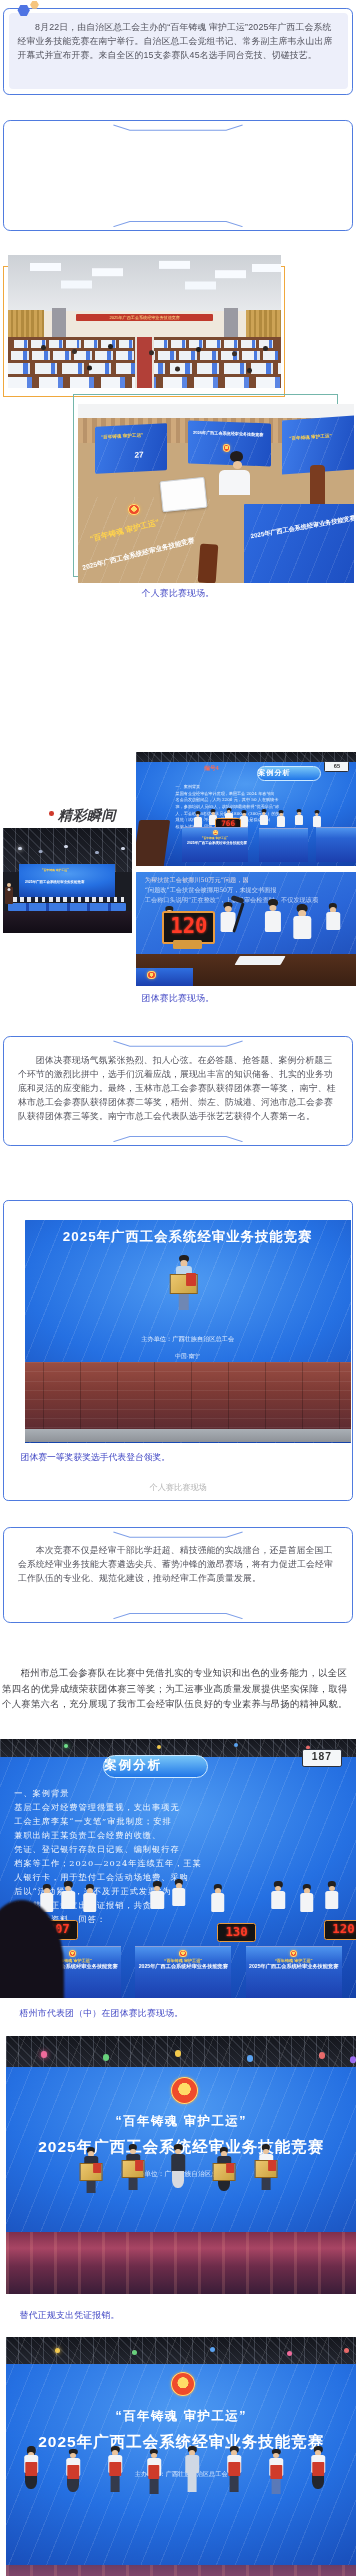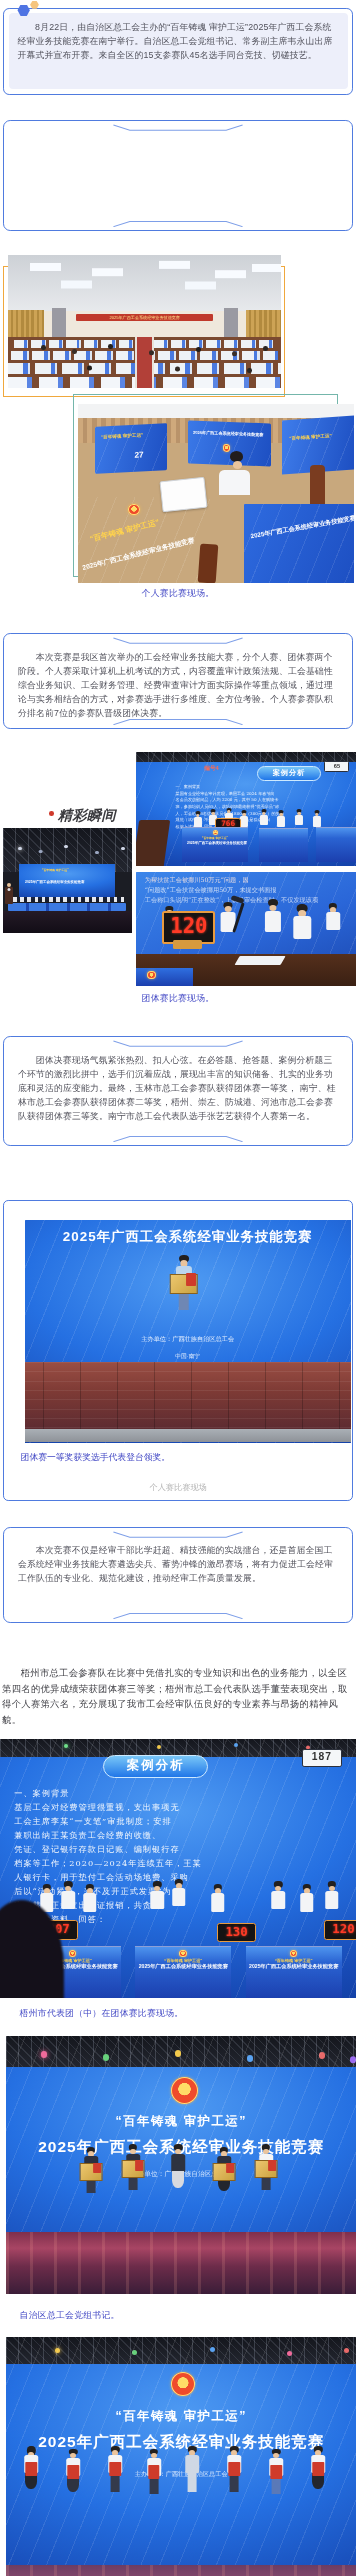--- a/index.html
+++ b/index.html
@@ -41,21 +41,21 @@
   .diag{position:absolute;inset:0;background:repeating-linear-gradient(112deg,rgba(255,255,255,.10) 0 1px,rgba(255,255,255,0) 1px 17.5px);}
   .trussbar{background:linear-gradient(180deg,#14161d,#23262f);}
   .trussbar::after{content:"";position:absolute;inset:0;
         background:repeating-linear-gradient(90deg,rgba(200,210,230,.20) 0 1px,transparent 1px 12.4px),
                    repeating-linear-gradient(45deg,transparent 0 5.2px,rgba(180,190,210,.14) 5.2px 6.2px);}
   .lamp{position:absolute;border-radius:50%;}
   .unionlogo{position:absolute;border-radius:50%;
         background:radial-gradient(circle at 50% 45%,#ffdd66 0 30%,#ef4b2b 32% 100%);
         box-shadow:inset 0 0 0 1px #ffdf76,0 0 3.1px rgba(255,200,80,.6);}
   .pill{position:absolute;background:linear-gradient(180deg,#79c7f8,#2076e8);border:1px solid #cdeaff;
-        border-radius:515px;color:#fff;font-weight:bold;text-align:center;}
+        border-radius:515px;color:#fff;font-weight:bold;}
   .led{position:absolute;background:#151313;border:1.5px solid #e89b40;border-radius:2.6px;color:#ff3a26;
         font-family:"DejaVu Sans Mono",monospace;font-weight:bold;text-align:center;
         text-shadow:0 0 2.6px rgba(255,70,40,.9);}
   .serifw{font-family:"DejaVu Serif","Liberation Serif",serif;color:rgba(255,255,255,.93);}
   .podium{position:absolute;background:linear-gradient(180deg,#4e94ee 0%,#2a63d2 30%,#1b3fae 100%);
         border-top:1px solid rgba(255,255,255,.5);overflow:hidden;text-align:center;}
   .podium .slg{color:#ffd34d;font-weight:bold;white-space:nowrap;}
   .podium .ttl{color:#fff;font-weight:bold;white-space:nowrap;}
   
   .fig{position:absolute;width:3em;height:10em;}
@@ -156,29 +156,20 @@
     </div>
     <div class="abs" style="left:60%;top:56%;width:40%;height:44%;background:linear-gradient(115deg,#2e6be0,#1d4fc2);">
       <div class="diag"></div>
       <span class="abs" style="left:6%;top:24%;color:#fff;font-size:6.2px;font-weight:bold;transform:rotate(-10deg);display:inline-block;white-space:nowrap;">2025年广西工会系统经审业务技能竞赛</span>
     </div>
     <div class="abs" style="left:44%;top:78%;width:17.5px;height:39px;background:#6e3318;border-radius:3.1px;transform:rotate(4deg);"></div>
   </div>
 
   <div class="caption center" style="top:588px;">个人赛比赛现场。</div>
 
-  <section class="card" id="card-format">
-    <svg class="chev t" width="134" height="7.7" viewBox="0 0 260 15">
-        <path d="M4 2 L36 12 L224 12 L256 2" fill="none" stroke="#7e9fe8" stroke-width="2"></path>
-      </svg>
-    <p>本次竞赛是我区首次举办的工会经审业务技能大赛，分个人赛、团体赛两个阶段。个人赛采取计算机上机考试的方式，内容覆盖审计政策法规、工会基础性综合业务知识、工会财务管理、经费审查审计方面实际操作等重点领域，通过理论与实务相结合的方式，对参赛选手进行多维度、全方位考验。个人赛参赛队积分排名前7位的参赛队晋级团体决赛。</p>
-    <svg class="chev b" width="134" height="7.7" viewBox="0 0 260 15">
-        <path d="M4 13 L36 3 L224 3 L256 13" fill="none" stroke="#7e9fe8" stroke-width="2"></path>
-      </svg>
-  </section>
 
   <span class="abs" id="hl-dot"></span>
   <span class="abs" id="hl-label">精彩瞬间</span>
 
   <div class="ph" style="left:2.6px;top:828px;width:129px;height:105px;background:#1b1d24;">
     <div class="abs trussbar" style="left:0;top:0;width:100%;height:42%;"></div>
     <span class="lamp" style="left:12%;top:18%;width:3.6px;height:3.6px;background:#cfd6e6;box-shadow:0 0 4.1px #fff,20.6px 3.1px 0 #9aa6c0,46px -2.1px 0 #cfd6e6,77px 4.1px 0 #9aa6c0,103px 0 0 #cfd6e6;"></span>
     <div class="abs bluescr" style="left:13%;top:34%;width:74%;height:34%;">
       <span class="abs nowrap" style="left:24%;top:14%;color:#ffd34d;font-size:3.6px;font-weight:bold;transform:scale(.8);transform-origin:left top;">“百年铸魂 审护工运”</span>
       <span class="abs nowrap" style="left:6%;top:46%;color:#fff;font-size:4.6px;font-weight:bold;transform:scale(.75);transform-origin:left top;">2025年广西工会系统经审业务技能竞赛</span>
@@ -335,21 +326,21 @@
   <section class="card" id="card-signif">
     <svg class="chev t" width="134" height="7.7" viewBox="0 0 260 15">
         <path d="M4 2 L36 12 L224 12 L256 2" fill="none" stroke="#7e9fe8" stroke-width="2"></path>
       </svg>
     <p>本次竞赛不仅是经审干部比学赶超、精技强能的实战擂台，还是首届全国工会系统经审业务技能大赛遴选尖兵、蓄势冲锋的激昂赛场，将有力促进工会经审工作队伍的专业化、规范化建设，推动经审工作高质量发展。</p>
     <svg class="chev b" width="134" height="7.7" viewBox="0 0 260 15">
         <path d="M4 13 L36 3 L224 3 L256 13" fill="none" stroke="#7e9fe8" stroke-width="2"></path>
       </svg>
   </section>
 
-  <p id="para-wuzhou">梧州市总工会参赛队在比赛中凭借扎实的专业知识和出色的业务能力，以全区第四名的优异成绩荣获团体赛三等奖；梧州市总工会代表队选手董莹表现突出，取得个人赛第六名，充分展现了我市工会经审队伍良好的专业素养与昂扬的精神风貌。</p>
+  <p id="para-wuzhou">梧州市总工会参赛队在比赛中凭借扎实的专业知识和出色的业务能力，以全区第四名的优异成绩荣获团体赛三等奖；为工运事业高质量发展提供坚实保障，取得个人赛第六名，充分展现了我市工会经审队伍良好的专业素养与昂扬的精神风貌。</p>
 
   <div class="ph bluescr" style="left:0;top:1739px;width:356px;height:259px;">
     <div class="abs trussbar" style="left:0;top:0;width:100%;height:7%;"></div>
     <span class="lamp" style="left:18%;top:2%;width:4.1px;height:4.1px;background:#6fe08a;box-shadow:0 0 4.1px #6fe08a,93px 1px 0 #f2c94c,170px -1px 0 #5aa2f0,242px 1.5px 0 #e86a6a;"></span>
     <div class="diag"></div>
     <div class="abs" style="right:4%;top:4%;width:38px;height:15.5px;background:#f4f6f8;border:1.5px solid #2b2f3a;border-radius:2.1px;color:#333;font-size:10.3px;font-weight:bold;text-align:center;line-height:13.4px;letter-spacing:1px;">187</div>
     <div class="pill" style="left:29%;top:6%;width:103px;height:21.6px;line-height:19.6px;font-size:12.4px;letter-spacing:2.1px;">案例分析</div>
     <div class="abs" style="left:4%;top:18%;width:95%;">
       <div class="serifw nowrap" style="font-size:8.2px;line-height:14px;letter-spacing:1px;">一、案例背景</div>
       <div class="serifw nowrap" style="font-size:8.2px;line-height:14px;letter-spacing:1px;">基层工会对经费管理很重视，支出事项无</div>
@@ -470,21 +461,21 @@
       </div>
     <div class="fig" style="font-size:5.2px;left:72%;top:42%;">
         <i class="hair"></i>
         <i class="face"></i>
         <i class="torso"></i>
         <i class="legs"></i>
         <i class="hold goldplq" style="width:4.4em;height:3.4em;"></i>
         <i class="hold redbook" style="width:1.5em;height:2em;left:88%;"></i>
       </div>
   </div>
-  <div class="caption" style="left:19.6px;top:2310px;">自治区总工会党组书记。</div>
+  <div class="caption" style="left:19.6px;top:2310px;">替代正规支出凭证报销。</div>
 
   <div class="ph bluescr" style="left:6.2px;top:2337px;width:350px;height:272px;">
     <div class="abs trussbar" style="left:0;top:0;width:100%;height:10%;"></div>
     <span class="lamp" style="left:14%;top:4%;width:5.2px;height:5.2px;background:#f2c94c;box-shadow:0 0 4.6px #f2c94c,77px 2.1px 0 #68d07c,155px -1px 0 #5aa2f0,232px 3.1px 0 #f06a9a,289px 0 0 #e86a6a;"></span>
     <div class="diag"></div>
     <span class="unionlogo" style="left:47%;top:13%;width:24px;height:24px;"></span>
     <div class="abs nowrap" style="left:0;width:100%;top:26%;text-align:center;color:#fff;font-weight:bold;font-size:12.4px;letter-spacing:1.5px;">“百年铸魂 审护工运”</div>
     <div class="abs nowrap" style="left:0;width:100%;top:35%;text-align:center;color:#fff;font-weight:bold;font-size:15.5px;letter-spacing:1px;">2025年广西工会系统经审业务技能竞赛</div>
     <div class="abs nowrap" style="left:0;width:100%;top:49%;text-align:center;color:#dcebff;font-size:6.2px;">主办单位：广西壮族自治区总工会</div>
     <div class="glossfloor" style="left:0;top:84%;width:100%;height:16%;background:linear-gradient(180deg,#6d3d62 0%,#8a4a70 40%,#4a2a4e 100%);"></div>

